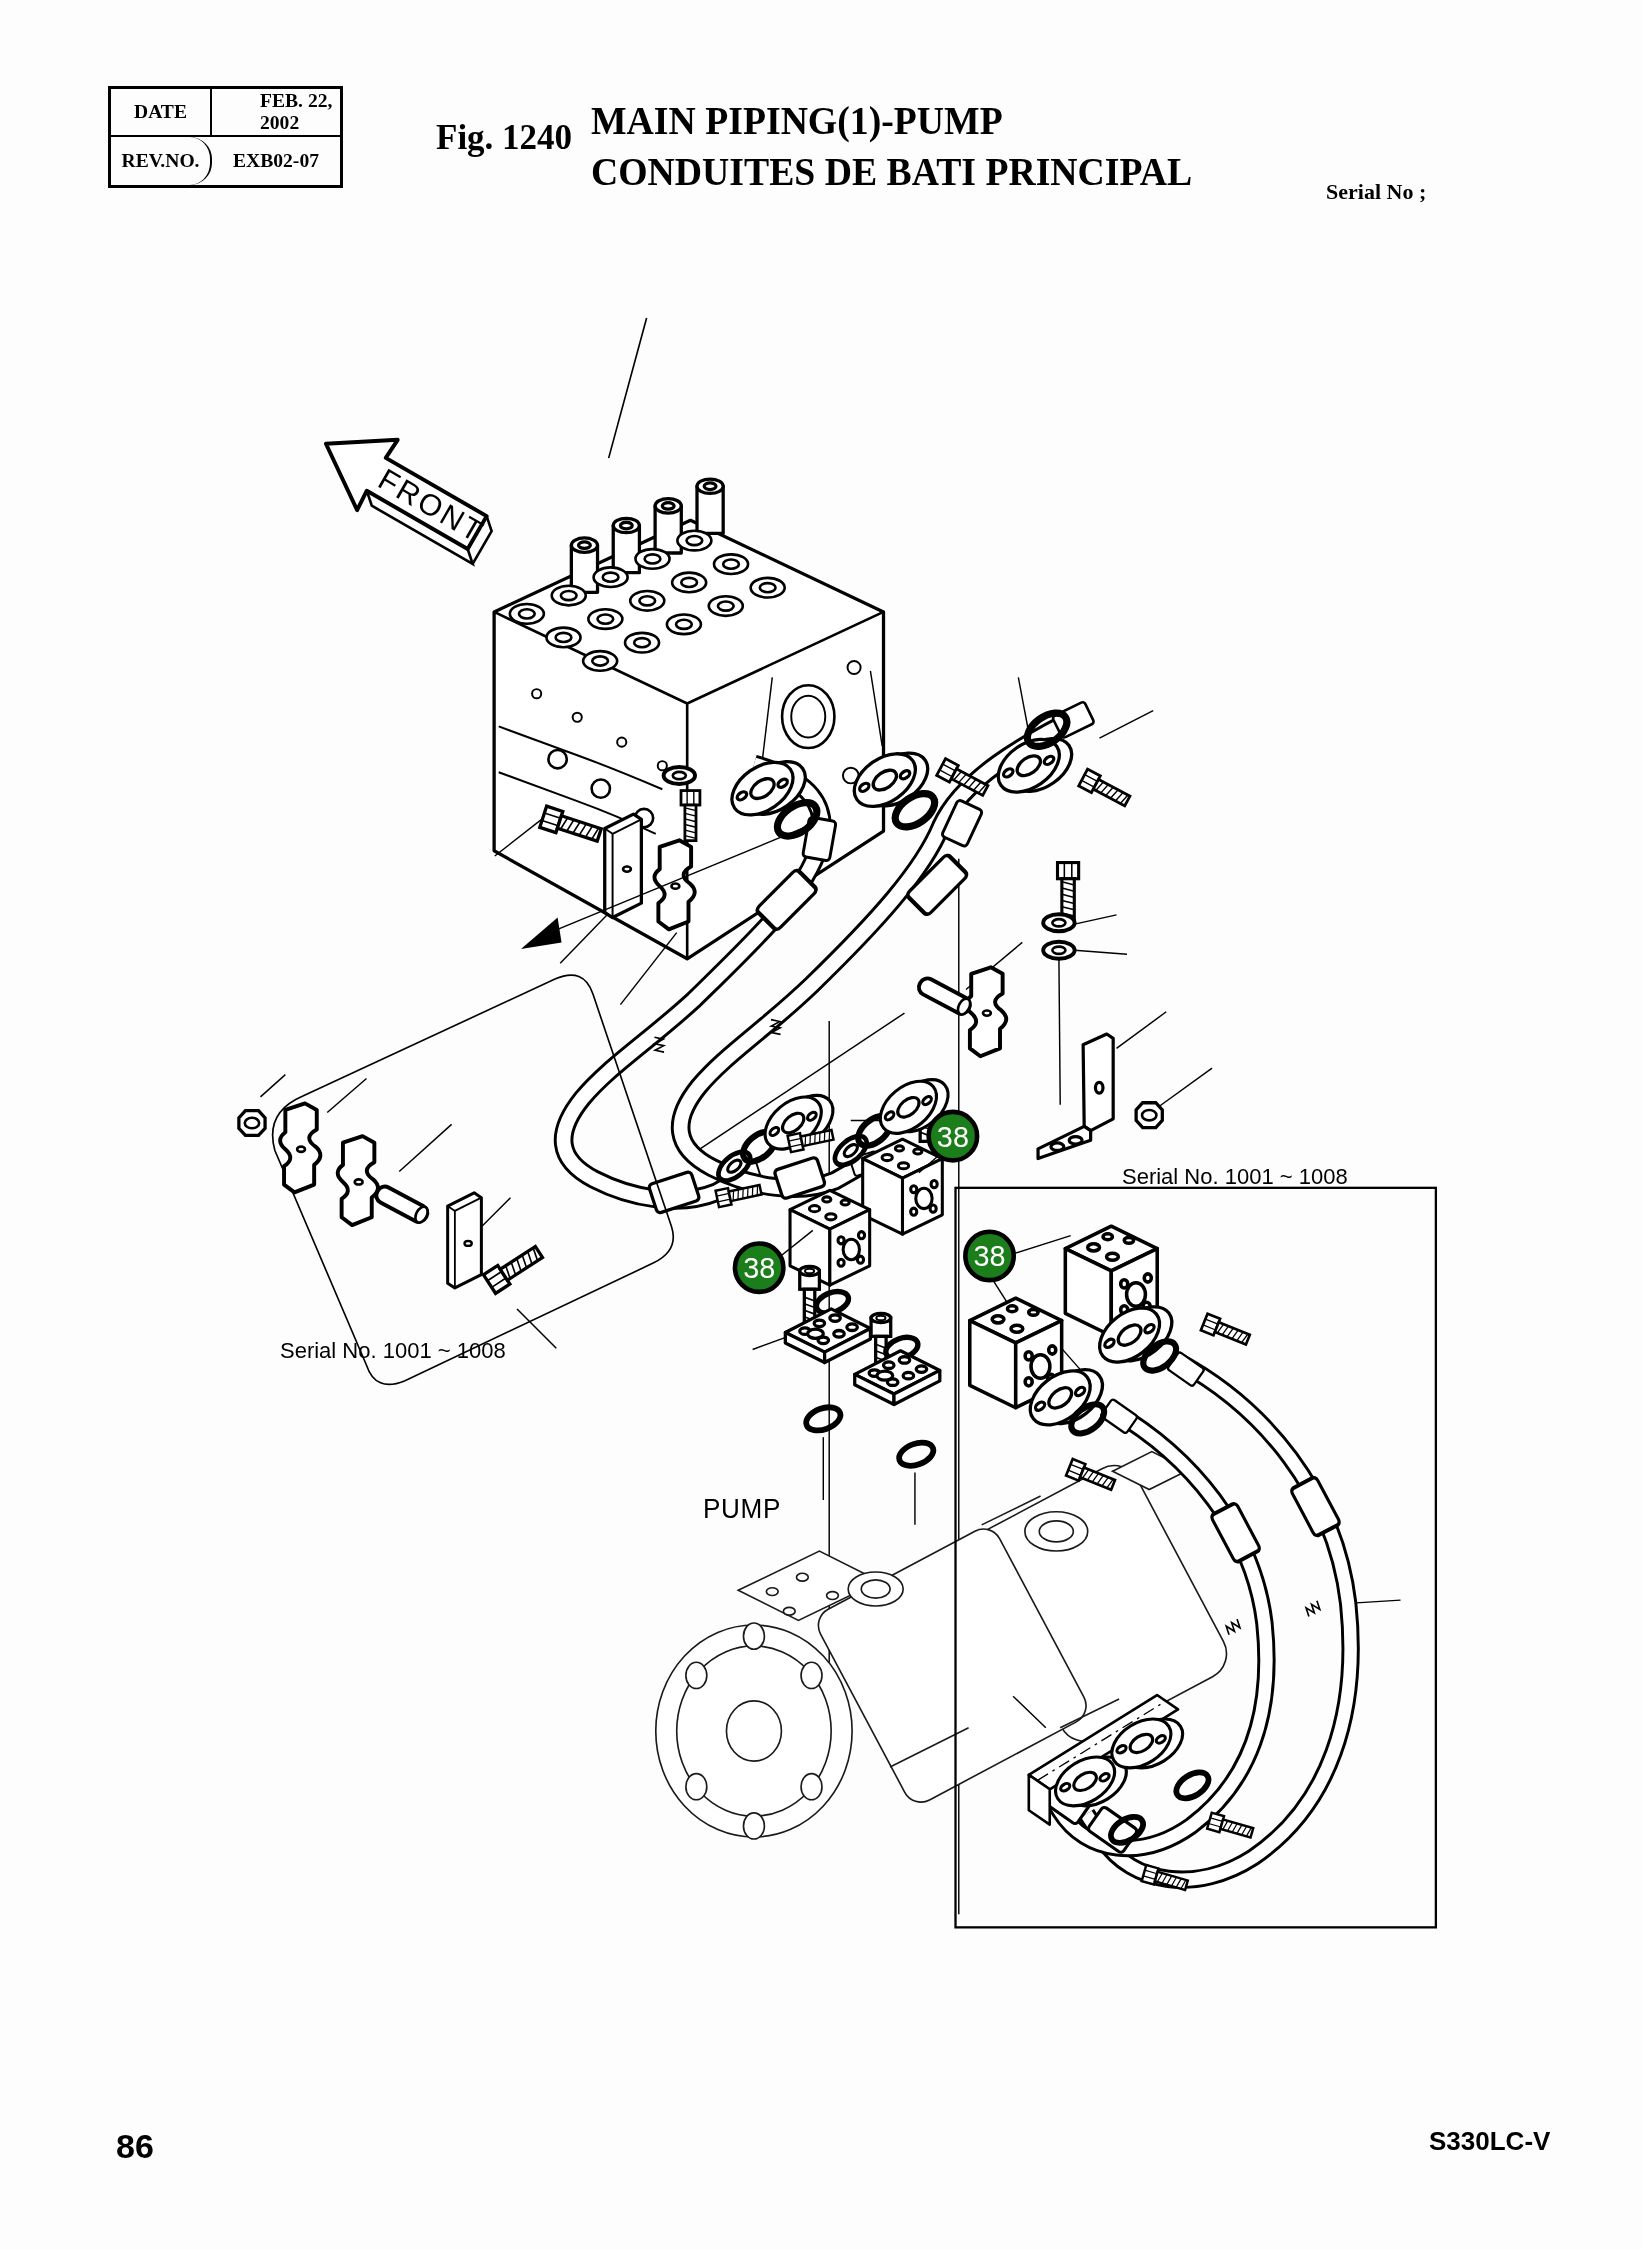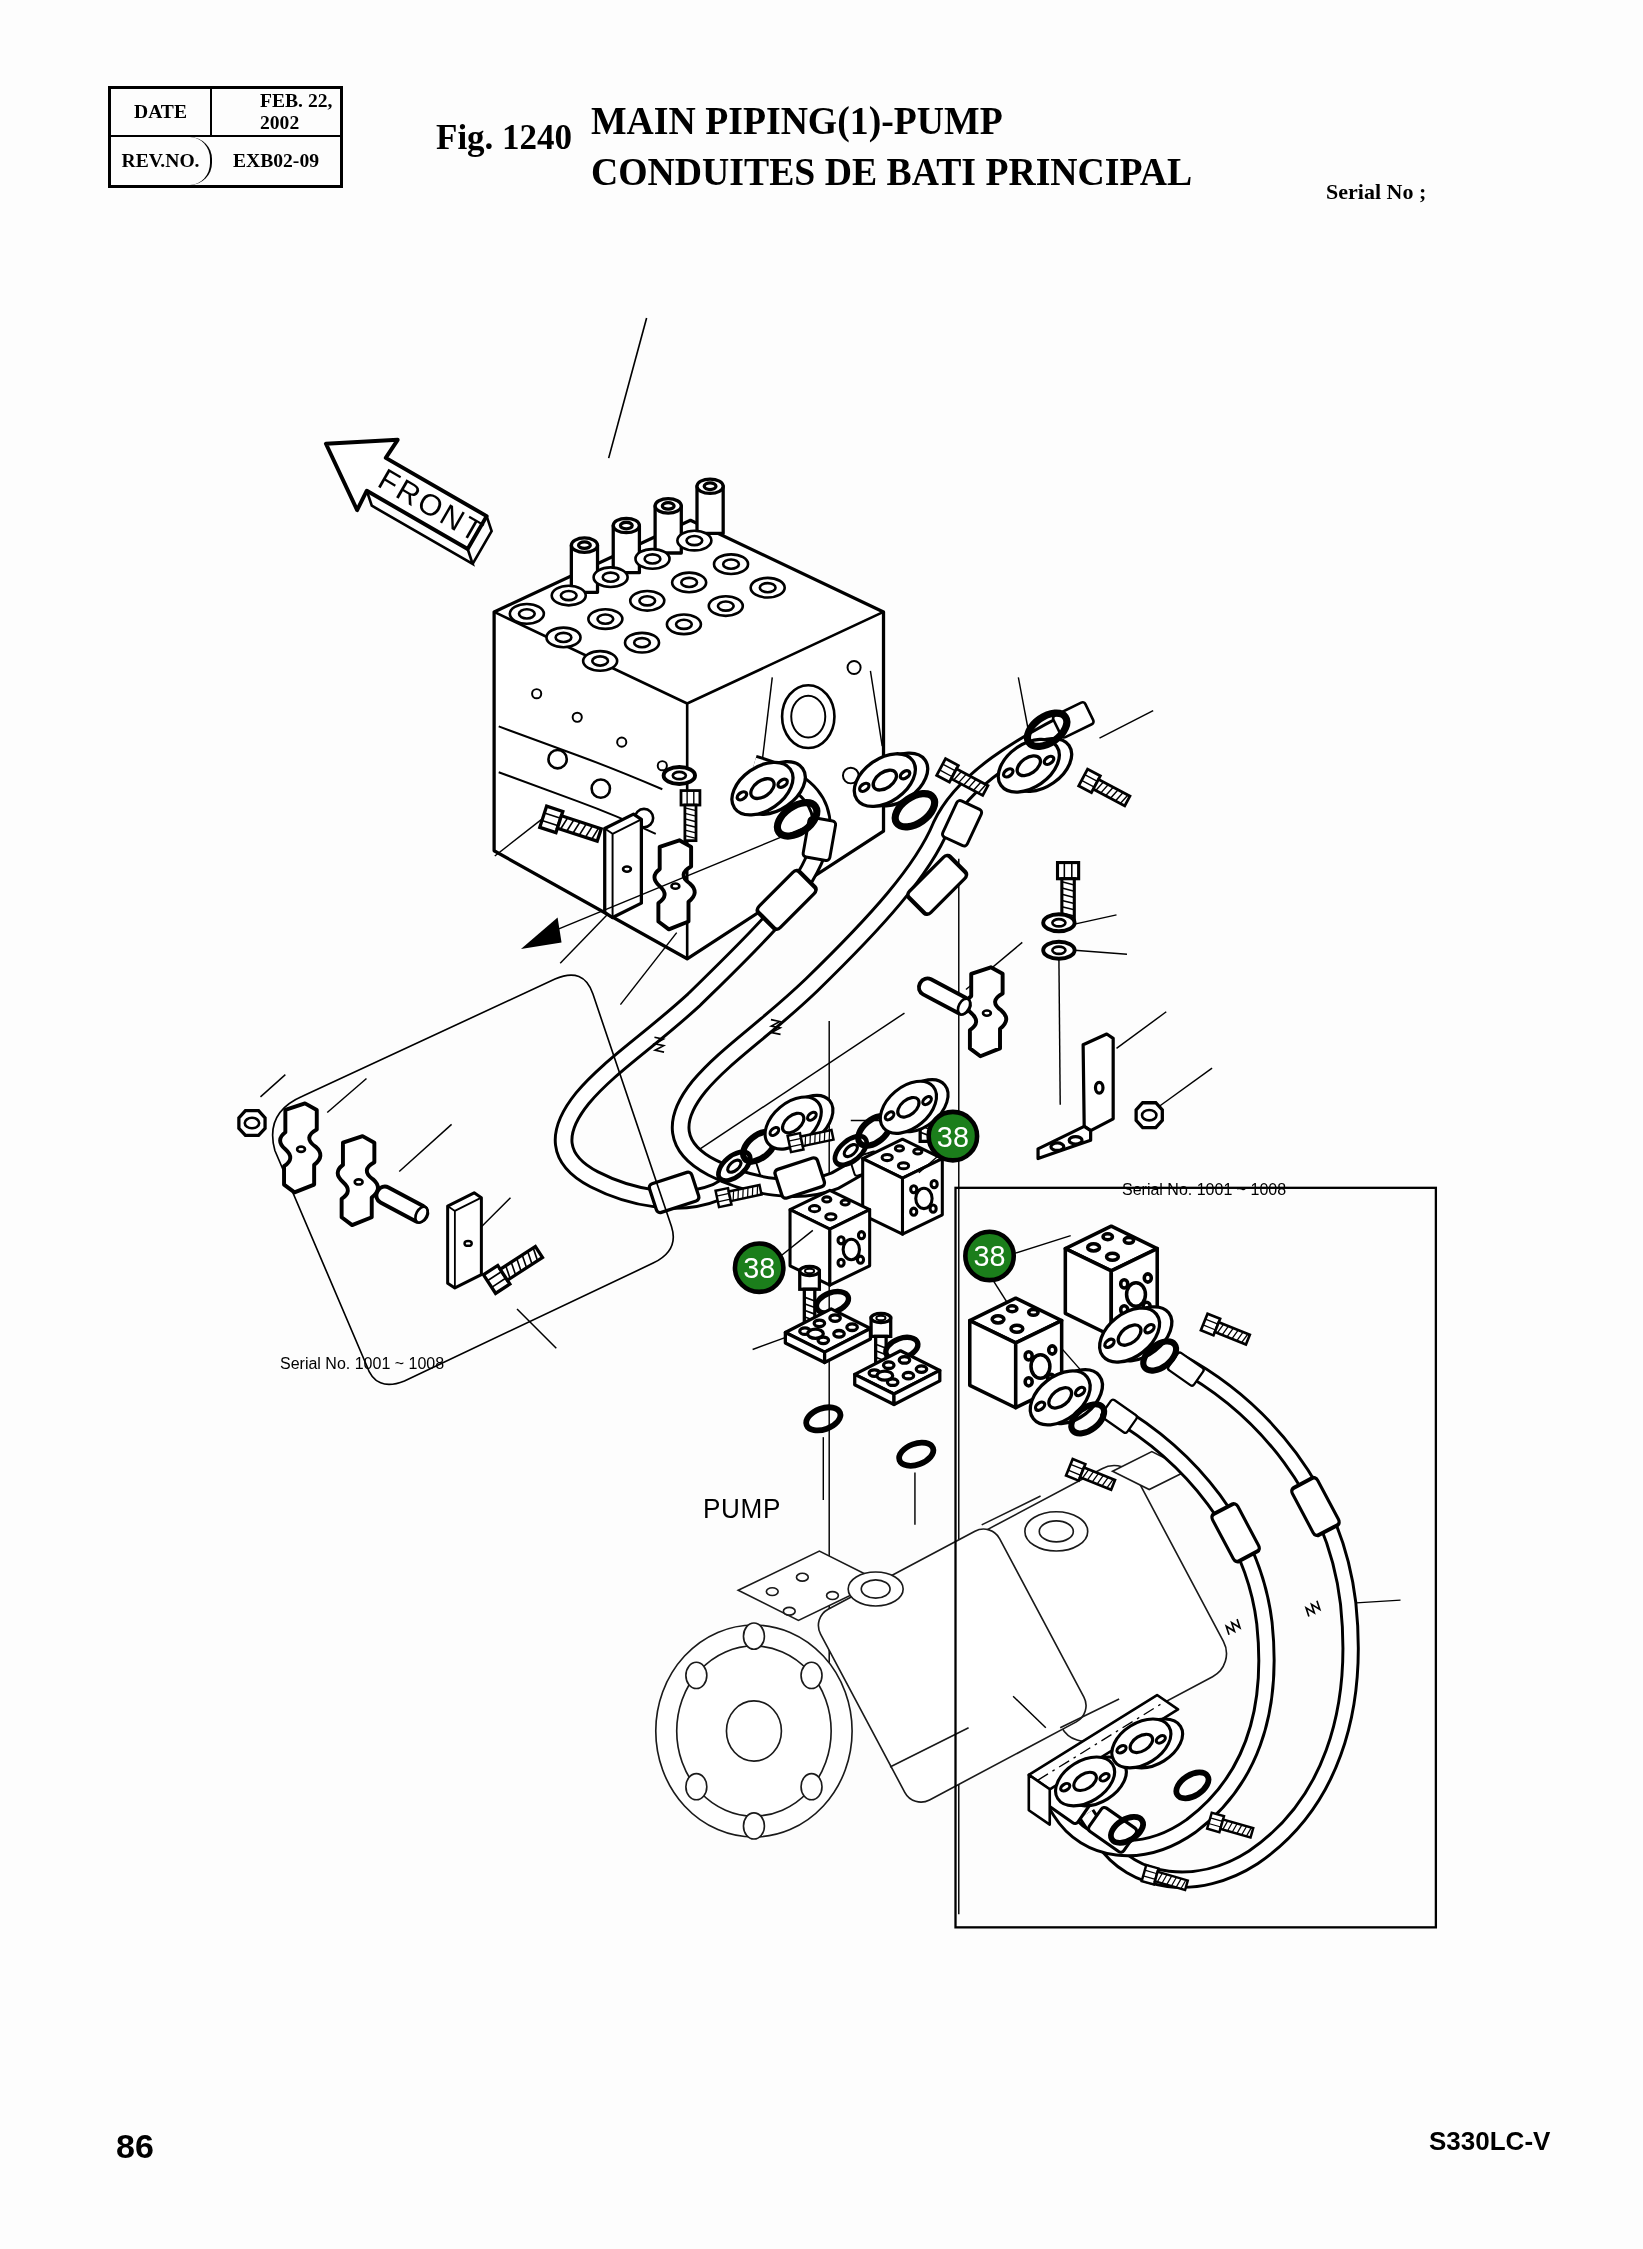--- a/index.html
+++ b/index.html
@@ -14,38 +14,38 @@
              font-family:"Liberation Serif",serif;font-weight:bold;font-size:19.6px;}
   .rev-table .c1{border-right:2.6px solid #000;border-bottom:2.6px solid #000;}
   .rev-table .c2{border-bottom:2.6px solid #000;padding-left:48px;}
   .rev-table .c3{border-right:2.6px solid #000;border-radius:22px;}
   .fig-no{left:436px;top:118px;font-family:"Liberation Serif",serif;font-weight:bold;font-size:35px;}
   .title-l1{left:591px;top:96px;font-family:"Liberation Serif",serif;font-weight:bold;font-size:41px;
             transform:scaleX(.92);transform-origin:left top;}
   .title-l2{left:591px;top:147px;font-family:"Liberation Serif",serif;font-weight:bold;font-size:41px;
             transform:scaleX(.92);transform-origin:left top;}
   .serial-note{left:1326px;top:179px;font-family:"Liberation Serif",serif;font-weight:bold;font-size:22px;}
-  .lbl-sans36{font-size:16px;margin-top:17px;}
+  .lbl-sans36{font-size:22px;}
   .pump-lbl{left:703px;top:1493px;font-size:27.5px;letter-spacing:0.7px;transform:scaleX(.95);transform-origin:left top;}
   .pg-no{left:116px;top:2127px;font-weight:bold;font-size:34px;}
   .model{left:1429px;top:2126px;font-weight:bold;font-size:26px;}
   svg{position:absolute;left:0;top:0;}
   svg text.front-txt{font-family:"Liberation Sans",sans-serif;font-size:46px;letter-spacing:4px;fill:#000;}
   svg text.co-txt{font-family:"Liberation Sans",sans-serif;font-size:44px;fill:#fff;}
 </style>
 </head>
 <body>
 
 <div class="page">
 
   <div class="rev-table">
     <div class="cell c1">DATE</div>
     <div class="cell c2">FEB. 22, 2002</div>
     <div class="cell c3">REV.NO.</div>
-    <div class="cell">EXB02-09</div>
+    <div class="cell">EXB02-07</div>
   </div>
 
   <div class="abs fig-no">Fig. 1240</div>
   <div class="abs title-l1">MAIN PIPING(1)-PUMP</div>
   <div class="abs title-l2">CONDUITES DE BATI PRINCIPAL</div>
   <div class="abs serial-note">Serial No ;</div>
 
   <svg width="1644" height="2250" viewBox="0 0 2512 3438">
     <defs>
       <g id="boltH" fill="#fff" stroke="#000" stroke-width="5">

